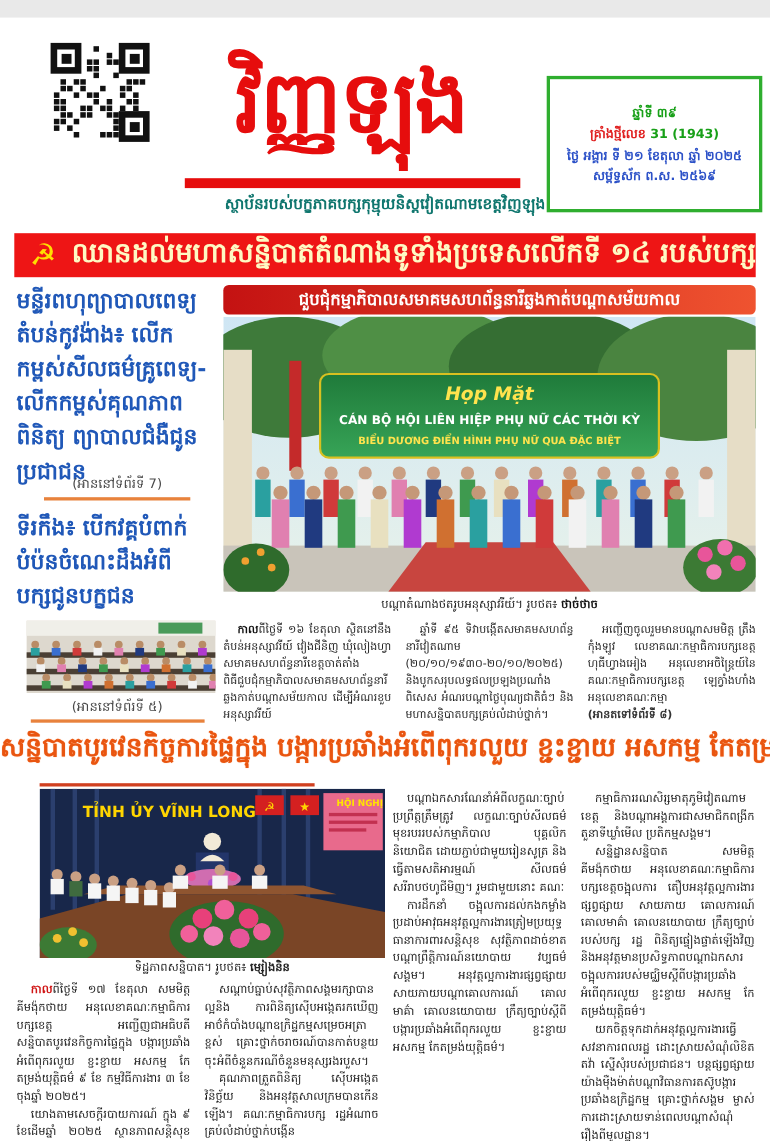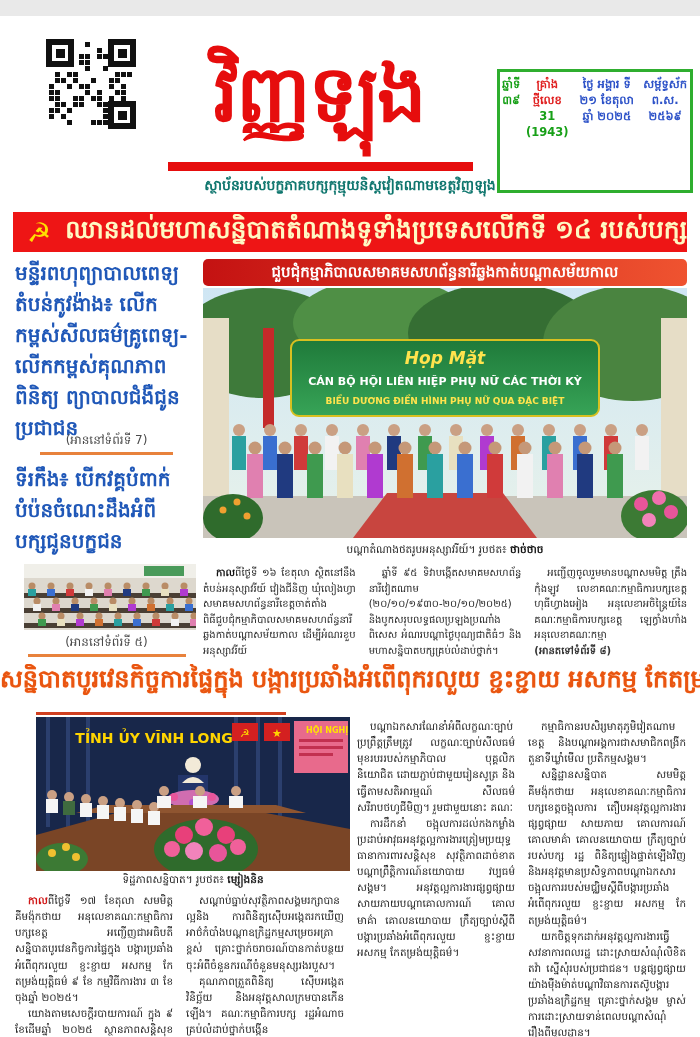--- a/index.html
+++ b/index.html
@@ -5,21 +5,21 @@
   html,body{margin:0;padding:0;background:#e9e9e9;}
   *{box-sizing:border-box;font-family:"DejaVu Sans","Liberation Sans",sans-serif;}
   .page{position:relative;width:700px;height:1037px;background:#fff;margin:16px auto;overflow:hidden;}
 
   
   .qr{position:absolute;left:45px;top:22px;width:92px;height:92px;}
   .masthead{position:absolute;left:148px;top:14px;width:342px;height:130px;
     display:flex;align-items:center;justify-content:center;
     color:#e60d0d;font-weight:bold;font-size:78px;line-height:1.1;letter-spacing:-2px;}
   .info-box{position:absolute;left:497px;top:53px;width:196px;height:124px;
-    border:3px solid #2fae2f;background:#fff;display:flex;
+    border:3px solid #2fae2f;background:#fff;display:flex;flex-direction:column;
     justify-content:center;text-align:center;gap:3px;padding:4px 2px;}
   .info-box div{font-size:11.5px;font-weight:bold;line-height:1.4;}
   .ib-green{color:#18a018;}
   .ib-red{color:#e02020;}
   .ib-num{color:#18a018;}
   .ib-blue{color:#2d52c8;}
   .mast-rule{position:absolute;left:168px;top:146px;width:305px;height:9px;background:#e60d0d;}
   .tagline{position:absolute;left:15px;top:160px;width:670px;text-align:center;
     color:#0f766e;font-weight:bold;font-size:14px;}
 
@@ -447,19 +447,19 @@
   </div>
   <div class="bcol bc2">
     <p>សណ្តាប់ធ្នាប់សុវត្ថិភាពសង្គមរក្សាបានល្អនិង ការពិនិត្យស៊ើបអង្កេតរកឃើញអាថ៌កំបាំងបណ្តាឧក្រិដ្ឋកម្មសម្រេចអត្រាខ្ពស់ គ្រោះថ្នាក់ចរាចរណ៍បានកាត់បន្ថយចុះអំពីចំនួនករណីចំនួនមនុស្សរងរបួស។</p>
     <p>គុណភាពត្រួតពិនិត្យ ស៊ើបអង្កេត វិនិច្ឆ័យ និងអនុវត្តសាលក្រមបានកើនឡើង។ គណៈកម្មាធិការបក្ស រដ្ឋអំណាចគ្រប់លំដាប់ថ្នាក់បង្កើន</p>
   </div>
   <div class="bcol bc3">
     <p>បណ្តាឯកសារណែនាំអំពីលក្ខណៈច្បាប់ប្រព្រឹត្តត្រឹមត្រូវ លក្ខណៈច្បាប់សីលធម៌មុខរបររបស់កម្មាភិបាល បុគ្គលិក និយោជិត ដោយភ្ជាប់ជាមួយរៀនសូត្រ និងធ្វើតាមសតិអារម្មណ៍ សីលធម៌ សរីរាបថហូជីមិញ។ រួមជាមួយនោះ គណៈ</p>
     <p>ការដឹកនាំ ចង្អុលការដល់កងកម្លាំងប្រដាប់អាវុធអនុវត្តល្អការងារត្រៀមប្រយុទ្ធ ធានាការពារសន្តិសុខ សុវត្ថិភាពដាច់ខាតបណ្តាព្រឹត្តិការណ៍នយោបាយ វប្បធម៌ សង្គម។ អនុវត្តល្អការងារផ្សព្វផ្សាយ សាយភាយបណ្តាគោលការណ៍ គោលមាគ៌ា គោលនយោបាយ ក្រឹត្យច្បាប់ស្តីពីបង្ការប្រឆាំងអំពើពុករលួយ ខ្ជះខ្ជាយ អសកម្ម កែតម្រង់យុត្តិធម៌។</p>
   </div>
   <div class="bcol bc4">
-    <p>កម្មាធិកានរបសិរ្សមាតុភូមិវៀតណាមខេត្ត និងបណ្តាអង្គការជាសមាជិកពង្រីកតួនាទីឃ្លាំមើល ប្រតិកម្មសង្គម។</p>
+    <p>កម្មាធិការរណសិរ្សមាតុភូមិវៀតណាមខេត្ត និងបណ្តាអង្គការជាសមាជិកពង្រីកតួនាទីឃ្លាំមើល ប្រតិកម្មសង្គម។</p>
     <p>សន្និដ្ឋានសន្និបាត សមមិត្ត គីមង៉ុកថាយ អនុលេខាគណៈកម្មាធិការបក្សខេត្តចង្អុលការ តឿបអនុវត្តល្អការងារផ្សព្វផ្សាយ សាយភាយ គោលការណ៍ គោលមាគ៌ា គោលនយោបាយ ក្រឹត្យច្បាប់របស់បក្ស រដ្ឋ ពិនិត្យផ្ទៀងផ្ទាត់ឡើងវិញ និងអនុវត្តមានប្រសិទ្ធភាពបណ្តាឯកសារចង្អុលការរបស់មជ្ឈិមស្តីពីបង្ការប្រឆាំងអំពើពុករលួយ ខ្ជះខ្ជាយ អសកម្ម កែតម្រង់យុត្តិធម៌។</p>
     <p>យកចិត្តទុកដាក់អនុវត្តល្អការងារធ្វើសវនាការពលរដ្ឋ ដោះស្រាយសំណុំលិខិតតវ៉ា ស្នើសុំរបស់ប្រជាជន។ បន្តផ្សព្វផ្សាយយ៉ាងម៉ឺងម៉ាត់បណ្តាវិធានការតស៊ូបង្ការប្រឆាំងឧក្រិដ្ឋកម្ម គ្រោះថ្នាក់សង្គម ម្ចាស់ការដោះស្រាយទាន់ពេលបណ្តាសំណុំរឿងពីមូលដ្ឋាន។</p>
 
   </div>
 
 </div>
 
 </body></html>

